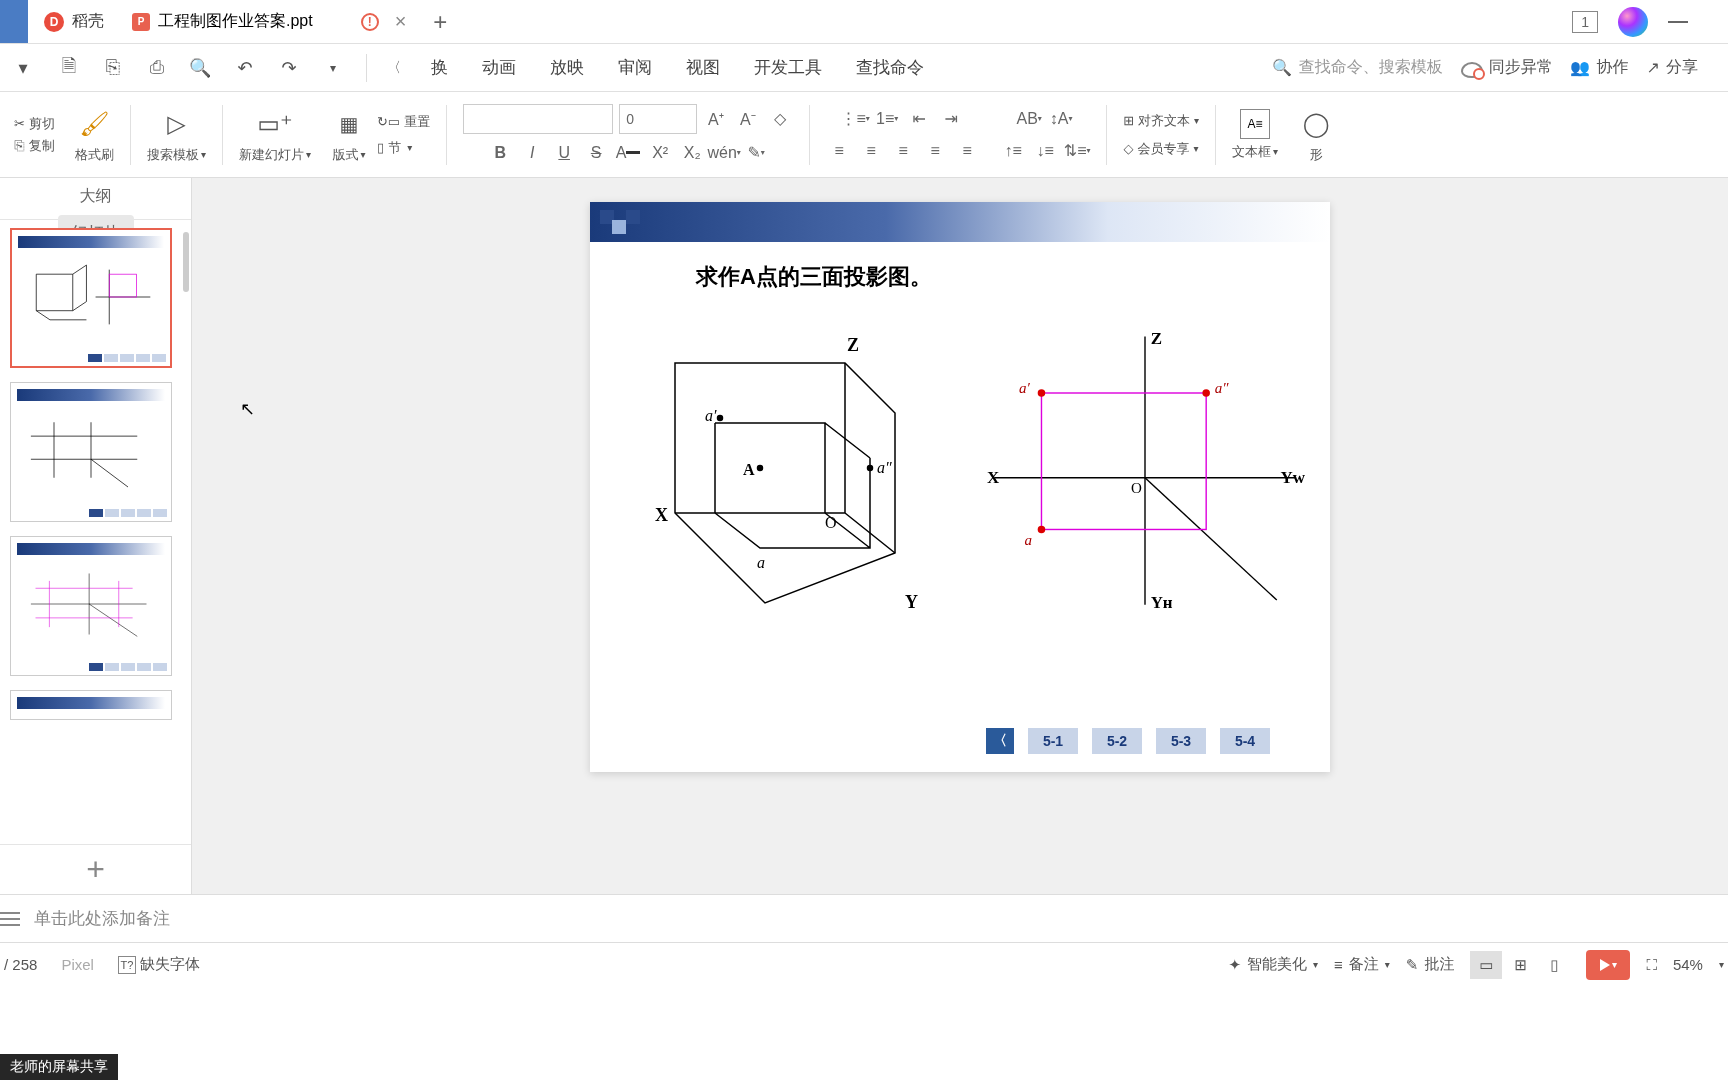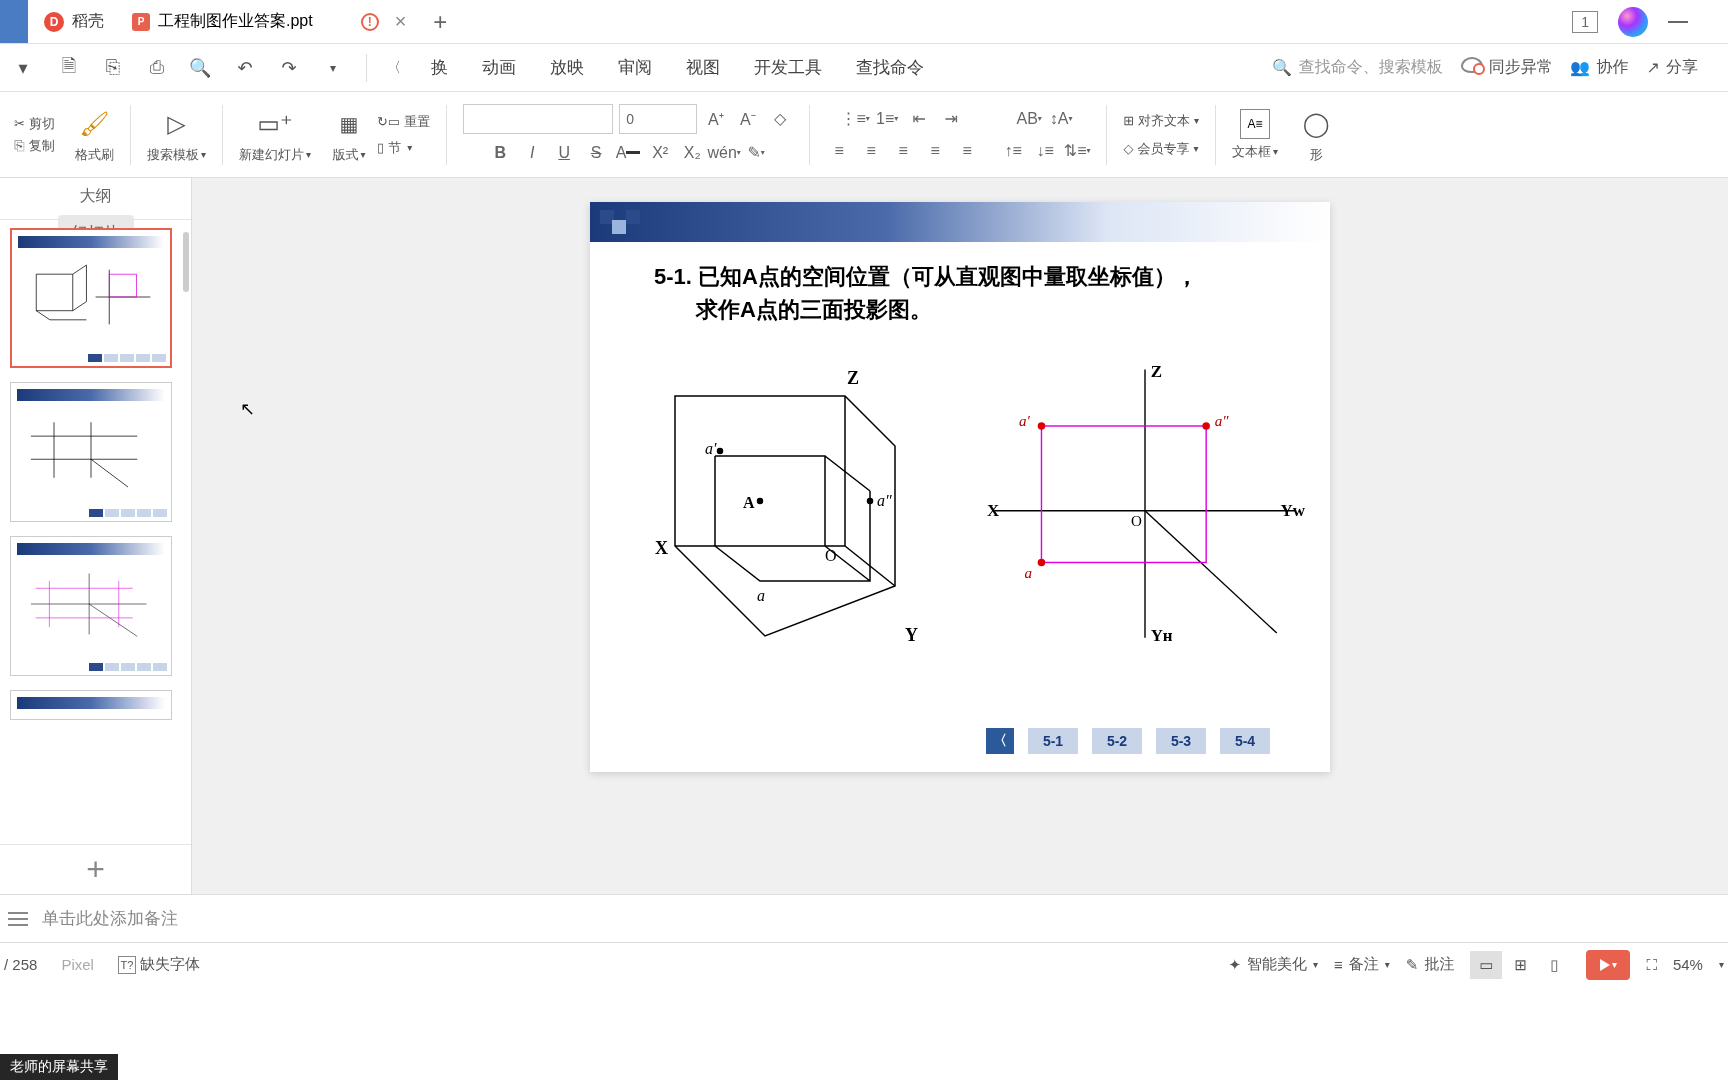--- a/index.html
+++ b/index.html
@@ -22,21 +22,21 @@
 .win-min { width: 20px; height: 2px; background: #666; }
 
 
 .menubar { height: 48px; display: flex; align-items: center; border-bottom: 1px solid #e0e0e0; padding-left: 4px; gap: 2px; }
 .menu-icon-btn { width: 38px; height: 38px; display: flex; align-items: center; justify-content: center; color: #555; cursor: pointer; font-size: 18px; }
 .menu-icon-group { display: flex; align-items: center; gap: 6px; padding: 0 6px; }
 .menu-sep { width: 1px; height: 28px; background: #ddd; margin: 0 6px; }
 .menu-tab { padding: 0 16px; font-size: 17px; color: #444; height: 48px; display: flex; align-items: center; cursor: pointer; }
 .menubar-right { margin-left: auto; display: flex; align-items: center; gap: 18px; padding-right: 30px; }
 .search-area { display: flex; align-items: center; color: #999; font-size: 16px; gap: 6px; }
-.sync-status { display: flex; align-items: flex-start; gap: 6px; color: #555; font-size: 16px; }
+.sync-status { display: flex; align-items: flex-end; gap: 6px; color: #555; font-size: 16px; }
 .cloud-icon { width: 22px; height: 16px; border: 2px solid #888; border-radius: 50% 50% 50% 50% / 60% 60% 40% 40%; position: relative; }
 .cloud-icon::after { content: ""; position: absolute; width: 8px; height: 8px; border: 2px solid #e8614f; border-radius: 50%; right: -4px; bottom: -4px; background: #fff; }
 .collab-btn { display: flex; align-items: center; gap: 6px; color: #555; font-size: 16px; }
 
 
 .ribbon { height: 86px; background: #fff; border-bottom: 1px solid #ddd; display: flex; align-items: center; padding-left: 6px; gap: 4px; }
 .ribbon-group { display: flex; flex-direction: column; align-items: center; padding: 0 8px; gap: 4px; }
 .ribbon-sep { width: 1px; height: 60px; background: #e0e0e0; margin: 0 4px; }
 .rb-small { font-size: 13px; color: #555; display: flex; align-items: center; gap: 4px; }
 .rb-large-icon { width: 36px; height: 36px; display: flex; align-items: center; justify-content: center; font-size: 24px; color: #d68a00; }
@@ -73,21 +73,21 @@
 .hsq { width: 14px; height: 14px; background: #2a4a8a; }
 .hsq.light { background: #9ab4dd; }
 .slide-title { font-size: 22px; font-weight: bold; color: #000; padding: 18px 60px 0 64px; line-height: 1.5; }
 .slide-diagrams { display: flex; justify-content: space-around; margin-top: 30px; }
 .diagram-svg { width: 320px; height: 300px; }
 .slide-nav { position: absolute; bottom: 18px; right: 60px; display: flex; gap: 14px; }
 .nav-btn { width: 50px; height: 26px; background: #c8d4e8; display: flex; align-items: center; justify-content: center; font-size: 14px; font-weight: bold; color: #1a3a7a; cursor: pointer; }
 .nav-btn.back { width: 28px; background: #2a5a9a; color: #fff; }
 
 
-.notes-bar { height: 48px; border-top: 1px solid #ddd; display: flex; align-items: center; padding-left: 8px; gap: 14px; color: #888; font-size: 17px; }
+.notes-bar { height: 48px; border-top: 1px solid #ddd; display: flex; align-items: center; padding-left: 0; gap: 14px; color: #888; font-size: 17px; }
 .notes-icon { width: 20px; height: 14px; border-top: 2px solid #888; border-bottom: 2px solid #888; position: relative; }
 .notes-icon::before { content: ""; position: absolute; top: 4px; left: 0; width: 20px; height: 2px; background: #888; }
 
 
 .statusbar { height: 44px; border-top: 1px solid #ddd; display: flex; align-items: center; padding: 0 4px; font-size: 15px; color: #555; gap: 20px; }
 .status-left { display: flex; align-items: center; gap: 24px; }
 .status-right { margin-left: auto; display: flex; align-items: center; gap: 16px; }
 .sb-btn { display: flex; align-items: center; gap: 6px; cursor: pointer; }
 .view-btns { display: flex; gap: 2px; }
 .view-btn { width: 32px; height: 28px; display: flex; align-items: center; justify-content: center; border: 1px solid transparent; cursor: pointer; }
@@ -364,21 +364,20 @@
     <div class="cursor-pointer">↖</div>
     <div class="slide-canvas">
       <div class="slide-header-bar">
         <div class="slide-header-squares">
           <div class="hsq"></div>
             <div class="hsq light" style="margin-top:10px;margin-left:-4px"></div>
             <div class="hsq" style="margin-left:-2px"></div>
         </div>
       </div>
       <div class="slide-title">
-        <div>5-1. 已知A点的空间位置（可从直观图中量取坐标值），</div>
         <div style="padding-left:42px">求作A点的三面投影图。</div>
       </div>
       <div class="slide-diagrams">
 
         <svg class="diagram-svg" viewBox="0 0 320 300">
           <g stroke="#000" stroke-width="1.5" fill="none">
 
             <path d="M60 40 L230 40 L280 90 L280 230 L150 280 L60 190 Z"></path>
             <path d="M60 190 L230 190 L230 40 M230 190 L280 230"></path>
 

